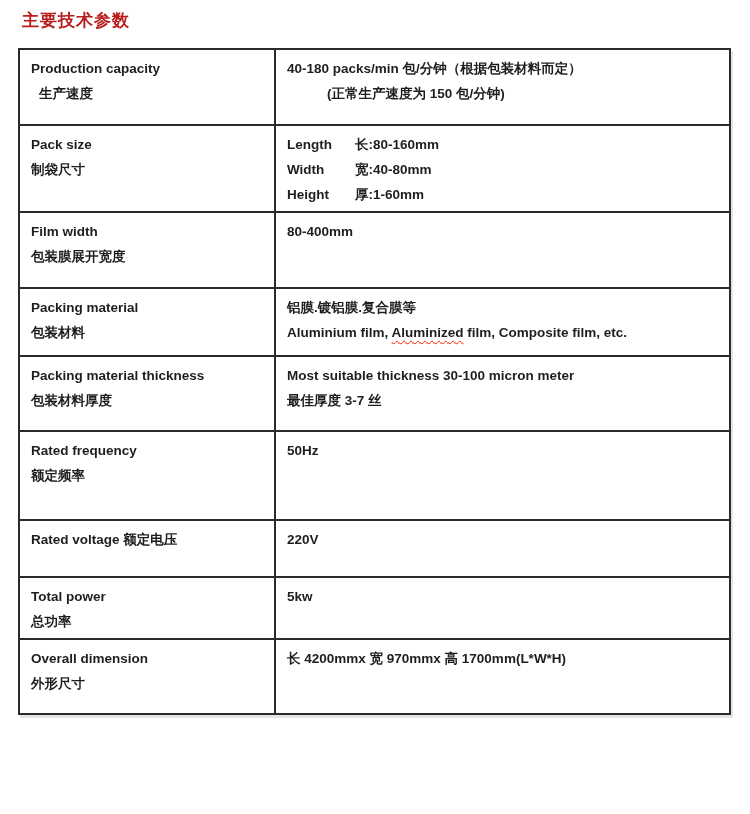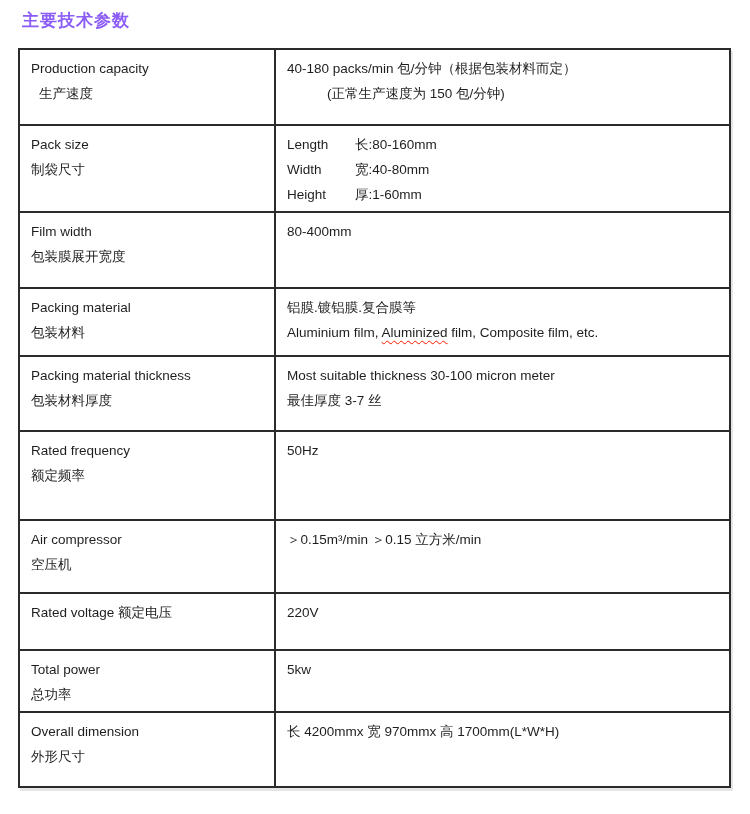--- a/index.html
+++ b/index.html
@@ -9,38 +9,38 @@
     background:#ffffff;
     font-family:"Liberation Sans","DejaVu Sans",sans-serif;
     color:#1e1e1e;
     overflow:hidden;
   }
   .title{
     margin:0;
     padding:9px 0 0 22px;
     font-size:17px;
     font-weight:bold;
-    color:#8b5cf6;
+    color:#b91c1c;
     letter-spacing:1px;
   }
   table.spec{
     margin:16px 0 0 18px;
     width:713px;
     border-collapse:collapse;
     table-layout:fixed;
     box-shadow:2px 3px 0 0 rgba(0,0,0,0.10);
   }
   table.spec td{
     border:2px solid #2b2b2b;
     vertical-align:top;
     padding:6px 8px 4px 11px;
     font-size:13.5px;
   }
   td.c1{width:235px;}
-  .line{line-height:25px;white-space:nowrap;}
+  .line{line-height:25px;white-space:nowrap;font-weight:bold;}
   .indent-sm{margin-left:8px;}
   .indent-lg{margin-left:40px;}
   .pair .en{display:inline-block;width:68px;}
   .squiggle{
     text-decoration:underline;
     text-decoration-style:wavy;
     text-decoration-color:#ff1a00;
     text-decoration-thickness:1px;
     text-underline-offset:3px;
   }
@@ -112,29 +112,20 @@
       <tr style="height:89px">
         <td class="c1">
           <div class="line">Rated frequency</div>
           <div class="line">额定频率</div>
         </td>
         <td>
           <div class="line">50Hz</div>
         </td>
       </tr>
 
-      <tr style="height:73px">
-        <td class="c1">
-          <div class="line">Air compressor</div>
-          <div class="line">空压机</div>
-        </td>
-        <td>
-          <div class="line">＞0.15m³/min ＞0.15 立方米/min</div>
-        </td>
-      </tr>
 
       <tr style="height:57px">
         <td class="c1">
           <div class="line">Rated voltage 额定电压</div>
         </td>
         <td>
           <div class="line">220V</div>
         </td>
       </tr>
 

